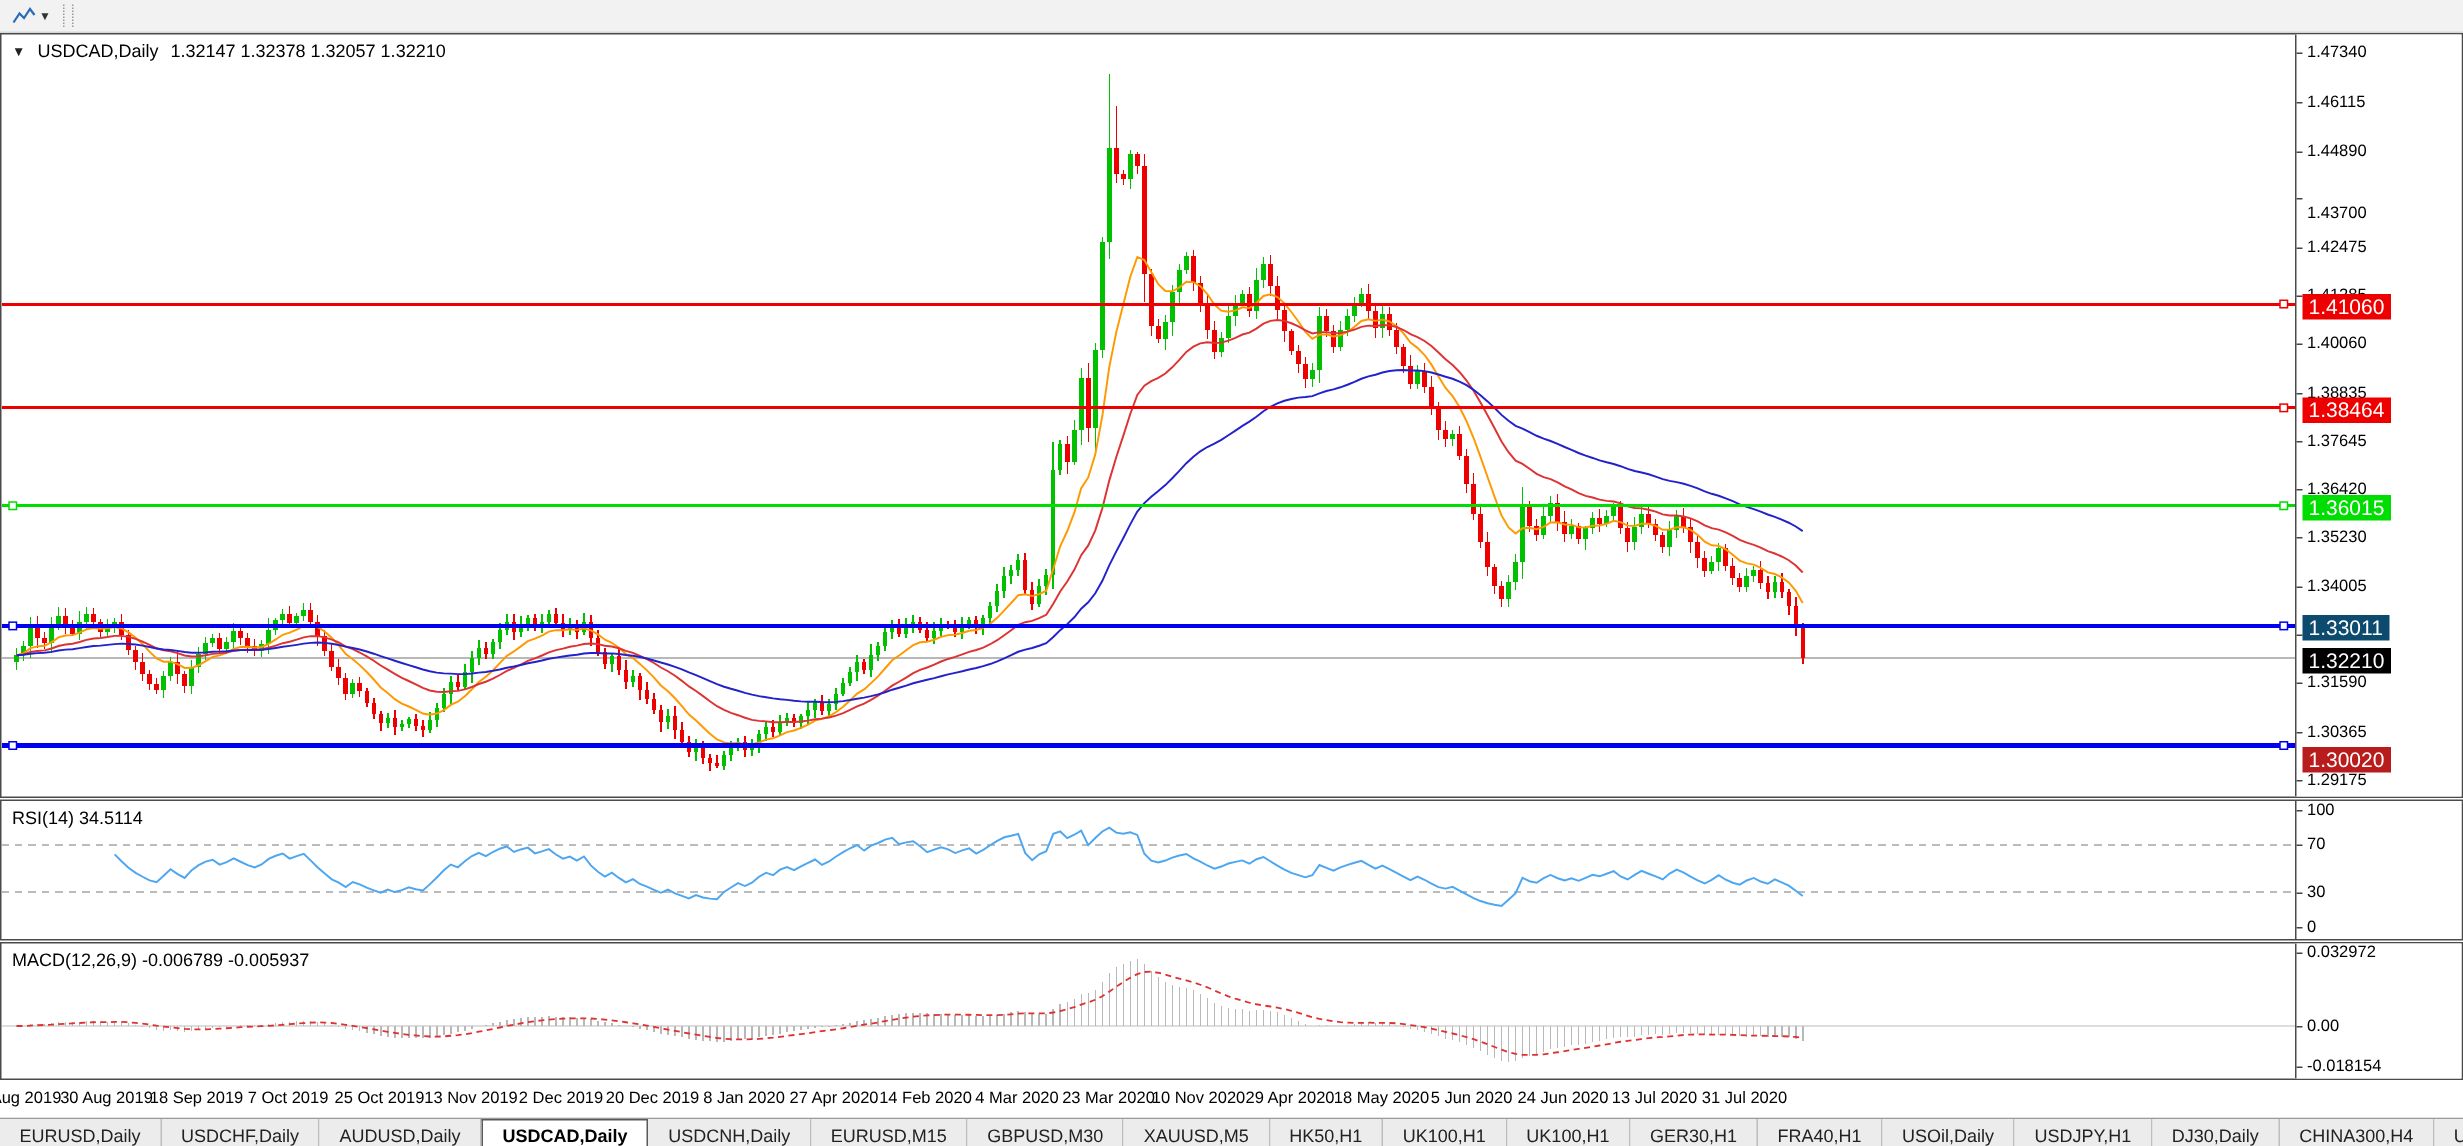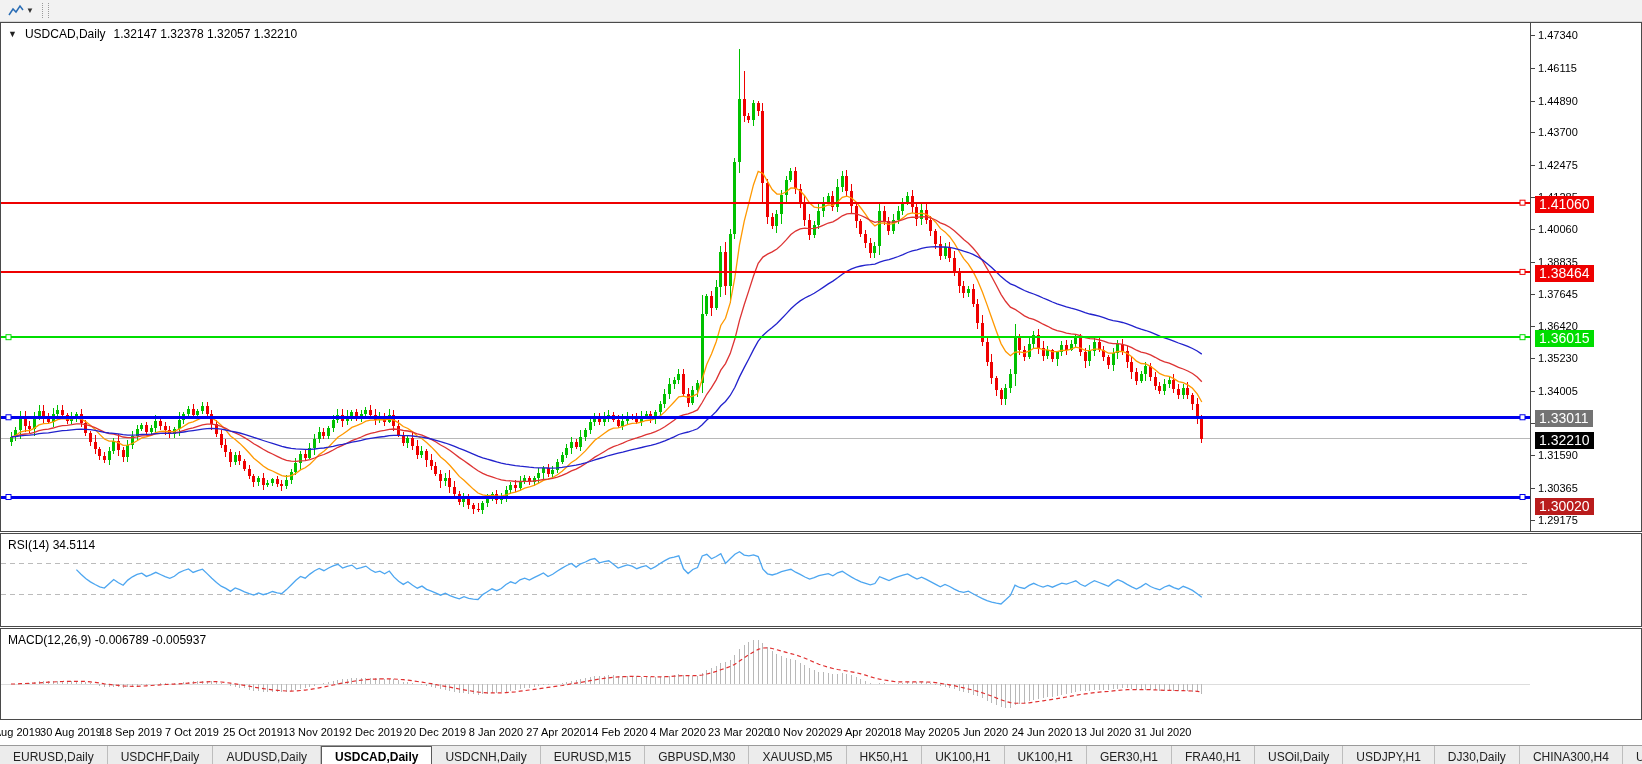--- a/index.html
+++ b/index.html
@@ -588,21 +588,21 @@
         <rect x="5" y="471.50842992623814" width="5" height="5" fill="#fff" stroke="#0000ee"></rect>
       </svg>
     <div class="axis" id="main-axis">
         <div class="tickdash" style="top:12px"></div>
         <div class="tick" style="top:6px">1.47340</div>
         <div class="tickdash" style="top:45px"></div>
         <div class="tick" style="top:39px">1.46115</div>
         <div class="tickdash" style="top:78px"></div>
         <div class="tick" style="top:72px">1.44890</div>
         <div class="tickdash" style="top:109px"></div>
-        <div class="tick" style="top:103px">1.43700</div>
+        <div class="tick" style="top:113px">1.43700</div>
         <div class="tickdash" style="top:142px"></div>
         <div class="tick" style="top:136px">1.42475</div>
         <div class="tickdash" style="top:174px"></div>
         <div class="tick" style="top:168px">1.41285</div>
         <div class="tickdash" style="top:206px"></div>
         <div class="tick" style="top:200px">1.40060</div>
         <div class="tickdash" style="top:239px"></div>
         <div class="tick" style="top:233px">1.38835</div>
         <div class="tickdash" style="top:271px"></div>
         <div class="tick" style="top:265px">1.37645</div>
@@ -616,37 +616,47 @@
         <div class="tick" style="top:394px">1.32780</div>
         <div class="tickdash" style="top:432px"></div>
         <div class="tick" style="top:426px">1.31590</div>
         <div class="tickdash" style="top:465px"></div>
         <div class="tick" style="top:459px">1.30365</div>
         <div class="tickdash" style="top:497px"></div>
         <div class="tick" style="top:491px">1.29175</div>
         <div class="pricebox" style="top:173px;background:#ee0000">1.41060</div>
         <div class="pricebox" style="top:242px;background:#ee0000">1.38464</div>
         <div class="pricebox" style="top:307px;background:#00dd00">1.36015</div>
-        <div class="pricebox" style="top:387px;background:#737373">1.33011</div>
+        <div class="pricebox" style="top:387px;background:#0c4a6e">1.33011</div>
         <div class="pricebox" style="top:475px;background:#b91c1c">1.30020</div>
         <div class="pricebox" style="top:409px;background:#000000">1.32210</div>
       </div>
     <div class="chart-title">
       <span class="caret">▼</span>
       <span>USDCAD,Daily</span>
       <span>1.32147 1.32378 1.32057 1.32210</span>
     </div>
   </div>
 
   <div class="panel" id="rsi-panel">
     <svg id="rsi-svg" width="1529" height="90">
         <line x1="0" x2="1529" y1="29.400000000000002" y2="29.400000000000002" stroke="#bbb" stroke-width="1" stroke-dasharray="5 4" shape-rendering="crispEdges"></line>
         <line x1="0" x2="1529" y1="60.6" y2="60.6" stroke="#bbb" stroke-width="1" stroke-dasharray="5 4" shape-rendering="crispEdges"></line>
         <polyline points="75.4,35.6 80.0,40.2 84.7,44.5 89.4,47.9 94.1,50.5 98.7,52.9 103.4,54.1 108.1,49.8 112.7,45.5 117.4,48.7 122.1,51.3 126.8,46.1 131.4,42.8 136.1,40.4 140.8,39.2 145.4,42.4 150.1,40.7 154.8,38.3 159.4,40.5 164.1,42.7 168.8,44.3 173.4,42.3 178.1,38.6 182.8,36.5 187.5,35.0 192.1,38.4 196.8,36.7 201.5,35.2 206.1,39.6 210.8,44.3 215.5,48.4 220.2,52.2 224.8,54.4 229.5,57.4 234.2,54.0 238.8,55.6 243.5,57.8 248.2,59.6 252.8,61.1 257.5,59.0 262.2,60.7 266.9,59.4 271.5,57.5 276.2,58.8 280.9,59.6 285.5,55.6 290.2,51.0 294.9,46.2 299.5,42.4 304.2,44.2 308.9,40.1 313.6,36.7 318.2,34.5 322.9,36.7 327.6,34.0 332.2,31.8 336.9,30.3 341.6,34.0 346.2,32.3 350.9,31.1 355.6,34.9 360.3,33.6 364.9,32.1 369.6,35.7 374.3,38.4 378.9,37.1 383.6,39.8 388.3,37.0 392.9,42.9 397.6,47.2 402.3,50.4 406.9,47.8 411.6,51.3 416.3,54.2 421.0,52.1 425.6,55.3 430.3,57.1 435.0,59.2 439.6,61.2 444.3,59.1 449.0,61.6 453.6,63.3 458.3,64.9 463.0,62.7 467.7,64.3 472.3,65.1 477.0,65.5 481.7,60.6 486.3,57.7 491.0,54.8 495.7,56.7 500.3,54.5 505.0,50.5 509.7,47.8 514.4,49.5 519.0,45.8 523.7,44.1 528.4,46.1 533.0,43.6 537.7,41.3 542.4,39.0 547.0,42.6 551.7,40.3 556.4,37.0 561.1,34.1 565.7,31.5 570.4,29.4 575.1,33.1 579.7,29.8 584.4,28.0 589.1,25.7 593.8,24.5 598.4,28.8 603.1,27.6 607.8,26.8 612.4,30.2 617.1,34.1 621.8,32.4 626.4,30.9 631.1,32.2 635.8,34.7 640.5,32.9 645.1,31.6 649.8,35.0 654.5,32.6 659.1,29.5 663.8,26.6 668.5,24.2 673.1,23.2 677.8,21.9 682.5,34.8 687.1,39.5 691.8,35.5 696.5,33.5 701.2,21.9 705.8,20.3 710.5,24.8 715.2,22.5 719.8,19.7 724.5,29.4 729.2,24.7 733.9,20.3 738.5,17.8 743.2,21.1 747.9,21.8 752.5,20.9 757.2,22.6 761.9,35.2 766.5,39.8 771.2,41.0 775.9,39.7 780.5,37.7 785.2,36.3 789.9,35.3 794.6,38.2 799.2,40.4 803.9,43.0 808.6,45.1 813.2,43.7 817.9,41.7 822.6,40.6 827.3,39.6 831.9,41.8 836.6,38.8 841.3,37.3 845.9,40.2 850.6,43.1 855.3,45.7 859.9,47.9 864.6,49.4 869.3,50.9 873.9,49.5 878.6,42.7 883.3,44.6 888.0,46.5 892.6,44.3 897.3,42.6 902.0,41.2 906.6,39.9 911.3,42.6 916.0,45.1 920.6,43.1 925.3,45.4 930.0,47.9 934.7,50.4 939.3,52.8 944.0,50.4 948.7,52.5 953.3,55.1 958.0,57.4 962.7,58.4 967.4,57.2 972.0,59.7 976.7,62.3 981.4,64.7 986.0,66.7 990.7,68.2 995.4,69.2 1000.0,70.0 1004.7,65.8 1009.4,61.4 1014.0,51.2 1018.7,53.5 1023.4,54.5 1028.1,51.4 1032.7,49.3 1037.4,51.5 1042.1,53.0 1046.7,51.5 1051.4,53.2 1056.1,51.2 1060.8,49.2 1065.4,50.2 1070.1,48.5 1074.8,46.8 1079.4,50.3 1084.1,52.3 1088.8,49.3 1093.4,46.6 1098.1,48.5 1102.8,50.3 1107.5,52.3 1112.1,48.4 1116.8,45.7 1121.5,47.7 1126.1,50.4 1130.8,52.9 1135.5,55.0 1140.1,52.6 1144.8,49.5 1149.5,52.5 1154.2,54.5 1158.8,55.8 1163.5,53.0 1168.2,51.3 1172.8,53.7 1177.5,55.2 1182.2,52.3 1186.8,54.2 1191.5,56.4 1196.2,59.8 1200.8,63.3" fill="none" stroke="#4da6f0" stroke-width="1.3"></polyline>
       </svg>
+    <div class="axis" id="rsi-axis">
+        <div class="tickdash" style="top:6px"></div>
+        <div class="tick" style="top:0px">100</div>
+        <div class="tickdash" style="top:29px"></div>
+        <div class="tick" style="top:23px">70</div>
+        <div class="tickdash" style="top:61px"></div>
+        <div class="tick" style="top:55px">30</div>
+        <div class="tickdash" style="top:84px"></div>
+        <div class="tick" style="top:78px">0</div>
+      </div>
     <div class="panel-label">RSI(14) 34.5114</div>
   </div>
 
   <div class="panel" id="macd-panel">
     <svg id="macd-svg" width="1529" height="88">
         <line x1="0" x2="1529" y1="55.0136525446935" y2="55.0136525446935" stroke="#ddd" stroke-width="1" shape-rendering="crispEdges"></line>
         <g shape-rendering="crispEdges">
           <line x1="10" x2="10" y1="55.0136525446935" y2="55.0136525446935" stroke="#b8b8b8" stroke-width="1"></line>
           <line x1="14.67" x2="14.67" y1="55.0136525446935" y2="54.72905317547986" stroke="#b8b8b8" stroke-width="1"></line>
           <line x1="19.34" x2="19.34" y1="55.0136525446935" y2="53.88082948568266" stroke="#b8b8b8" stroke-width="1"></line>
@@ -899,20 +909,28 @@
           <line x1="1172.83" x2="1172.83" y1="55.0136525446935" y2="61.9328990709606" stroke="#b8b8b8" stroke-width="1"></line>
           <line x1="1177.5" x2="1177.5" y1="55.0136525446935" y2="62.23250321706068" stroke="#b8b8b8" stroke-width="1"></line>
           <line x1="1182.17" x2="1182.17" y1="55.0136525446935" y2="62.06479541526499" stroke="#b8b8b8" stroke-width="1"></line>
           <line x1="1186.84" x2="1186.84" y1="55.0136525446935" y2="62.173219799716044" stroke="#b8b8b8" stroke-width="1"></line>
           <line x1="1191.51" x2="1191.51" y1="55.0136525446935" y2="62.56790130191187" stroke="#b8b8b8" stroke-width="1"></line>
           <line x1="1196.18" x2="1196.18" y1="55.0136525446935" y2="63.46695989802555" stroke="#b8b8b8" stroke-width="1"></line>
           <line x1="1200.85" x2="1200.85" y1="55.0136525446935" y2="64.95253127081655" stroke="#b8b8b8" stroke-width="1"></line>
         </g>
         <polyline points="10.0,55.0 14.7,55.0 19.3,54.7 24.0,54.5 28.7,54.3 33.4,54.1 38.0,53.8 42.7,53.5 47.4,53.2 52.0,53.0 56.7,52.7 61.4,52.5 66.0,52.4 70.7,52.4 75.4,52.3 80.0,52.3 84.7,52.5 89.4,52.9 94.1,53.4 98.7,54.0 103.4,54.8 108.1,55.4 112.7,55.9 117.4,56.4 122.1,56.9 126.8,57.2 131.4,57.3 136.1,57.3 140.8,57.1 145.4,56.8 150.1,56.5 154.8,56.2 159.4,55.8 164.1,55.5 168.8,55.3 173.4,55.1 178.1,54.9 182.8,54.6 187.5,54.2 192.1,53.8 196.8,53.4 201.5,53.1 206.1,52.8 210.8,52.6 215.5,52.7 220.2,53.0 224.8,53.5 229.5,54.2 234.2,54.9 238.8,55.6 243.5,56.4 248.2,57.2 252.8,58.1 257.5,58.9 262.2,59.6 266.9,60.3 271.5,60.9 276.2,61.3 280.9,61.7 285.5,62.0 290.2,62.1 294.9,61.9 299.5,61.5 304.2,61.1 308.9,60.5 313.6,59.7 318.2,58.8 322.9,57.9 327.6,57.0 332.2,56.0 336.9,55.0 341.6,54.1 346.2,53.3 350.9,52.5 355.6,51.8 360.3,51.2 364.9,50.7 369.6,50.3 374.3,50.1 378.9,49.9 383.6,49.9 388.3,49.9 392.9,50.0 397.6,50.3 402.3,50.7 406.9,51.2 411.6,51.8 416.3,52.5 421.0,53.2 425.6,53.9 430.3,54.7 435.0,55.6 439.6,56.5 444.3,57.4 449.0,58.2 453.6,59.1 458.3,60.0 463.0,60.8 467.7,61.6 472.3,62.3 477.0,63.0 481.7,63.5 486.3,63.8 491.0,63.9 495.7,63.9 500.3,63.8 505.0,63.6 509.7,63.2 514.4,62.8 519.0,62.2 523.7,61.6 528.4,61.0 533.0,60.4 537.7,59.8 542.4,59.1 547.0,58.4 551.7,57.8 556.4,57.2 561.1,56.5 565.7,55.7 570.4,54.9 575.1,54.1 579.7,53.4 584.4,52.6 589.1,51.7 593.8,50.9 598.4,50.1 603.1,49.4 607.8,48.8 612.4,48.3 617.1,47.9 621.8,47.7 626.4,47.5 631.1,47.4 635.8,47.4 640.5,47.5 645.1,47.5 649.8,47.6 654.5,47.8 659.1,47.8 663.8,47.7 668.5,47.5 673.1,47.2 677.8,46.8 682.5,46.6 687.1,46.6 691.8,46.6 696.5,46.6 701.2,46.0 705.8,45.0 710.5,43.8 715.2,42.4 719.8,40.7 724.5,39.2 729.2,37.5 733.9,35.2 738.5,32.1 743.2,28.8 747.9,25.7 752.5,22.9 757.2,20.4 761.9,19.0 766.5,18.8 771.2,19.5 775.9,20.7 780.5,22.1 785.2,23.4 789.9,24.6 794.6,25.9 799.2,27.5 803.9,29.2 808.6,31.3 813.2,33.3 817.9,35.2 822.6,36.8 827.3,38.2 831.9,39.5 836.6,40.5 841.3,41.3 845.9,42.0 850.6,42.8 855.3,43.7 859.9,44.9 864.6,46.2 869.3,47.7 873.9,49.1 878.6,50.2 883.3,51.0 888.0,51.8 892.6,52.4 897.3,52.8 902.0,52.9 906.6,52.9 911.3,52.8 916.0,52.9 920.6,52.9 925.3,53.0 930.0,53.2 934.7,53.7 939.3,54.4 944.0,55.1 948.7,55.8 953.3,56.7 958.0,57.8 962.7,58.9 967.4,60.0 972.0,61.1 976.7,62.4 981.4,63.8 986.0,65.4 990.7,67.1 995.4,69.0 1000.0,70.8 1004.7,72.4 1009.4,73.6 1014.0,74.2 1018.7,74.3 1023.4,74.2 1028.1,73.9 1032.7,73.2 1037.4,72.5 1042.1,71.8 1046.7,71.0 1051.4,70.3 1056.1,69.6 1060.8,68.8 1065.4,68.0 1070.1,67.2 1074.8,66.3 1079.4,65.5 1084.1,64.9 1088.8,64.3 1093.4,63.7 1098.1,63.1 1102.8,62.6 1107.5,62.3 1112.1,61.9 1116.8,61.5 1121.5,61.0 1126.1,60.7 1130.8,60.6 1135.5,60.6 1140.1,60.7 1144.8,60.7 1149.5,60.7 1154.2,60.9 1158.8,61.1 1163.5,61.3 1168.2,61.4 1172.8,61.5 1177.5,61.6 1182.2,61.7 1186.8,61.8 1191.5,62.0 1196.2,62.3 1200.8,62.8" fill="none" stroke="#e03030" stroke-width="1.2" stroke-dasharray="4 3"></polyline>
       </svg>
+    <div class="axis" id="macd-axis">
+        <div class="tickdash" style="top:6px"></div>
+        <div class="tick" style="top:0px">0.032972</div>
+        <div class="tickdash" style="top:55px"></div>
+        <div class="tick" style="top:49px">0.00</div>
+        <div class="tickdash" style="top:82px"></div>
+        <div class="tick" style="top:76px">-0.018154</div>
+      </div>
     <div class="panel-label">MACD(12,26,9) -0.006789 -0.005937</div>
   </div>
 
   <div id="date-axis">
       <span style="left:10px">12 Aug 2019</span>
       <span style="left:71px">30 Aug 2019</span>
       <span style="left:131px">18 Sep 2019</span>
       <span style="left:192px">7 Oct 2019</span>
       <span style="left:253px">25 Oct 2019</span>
       <span style="left:314px">13 Nov 2019</span>

